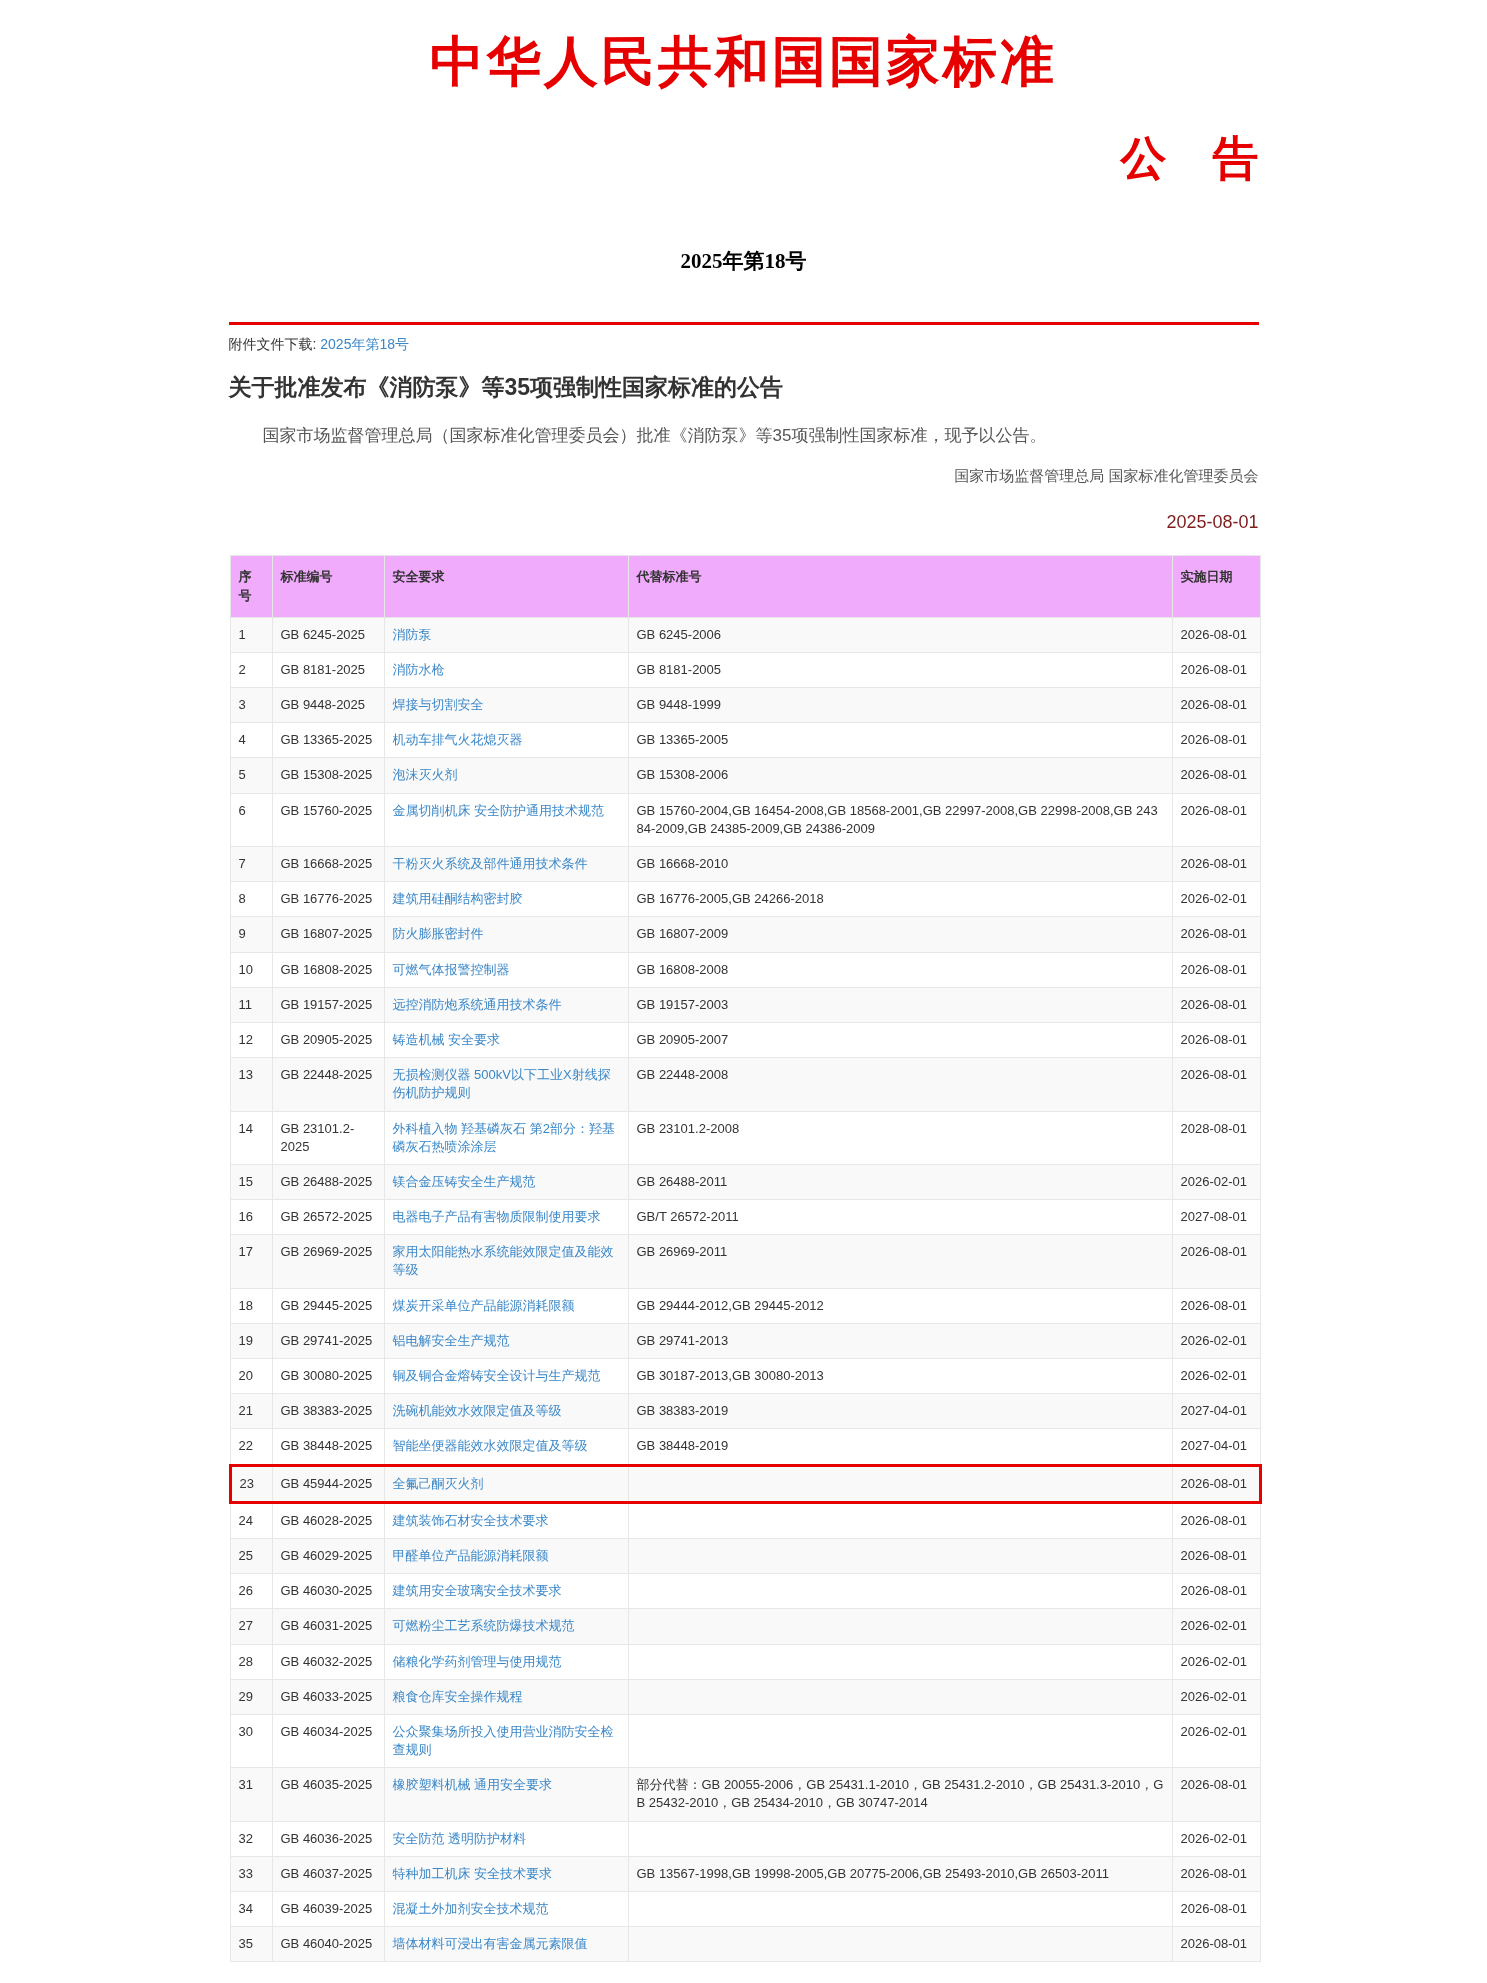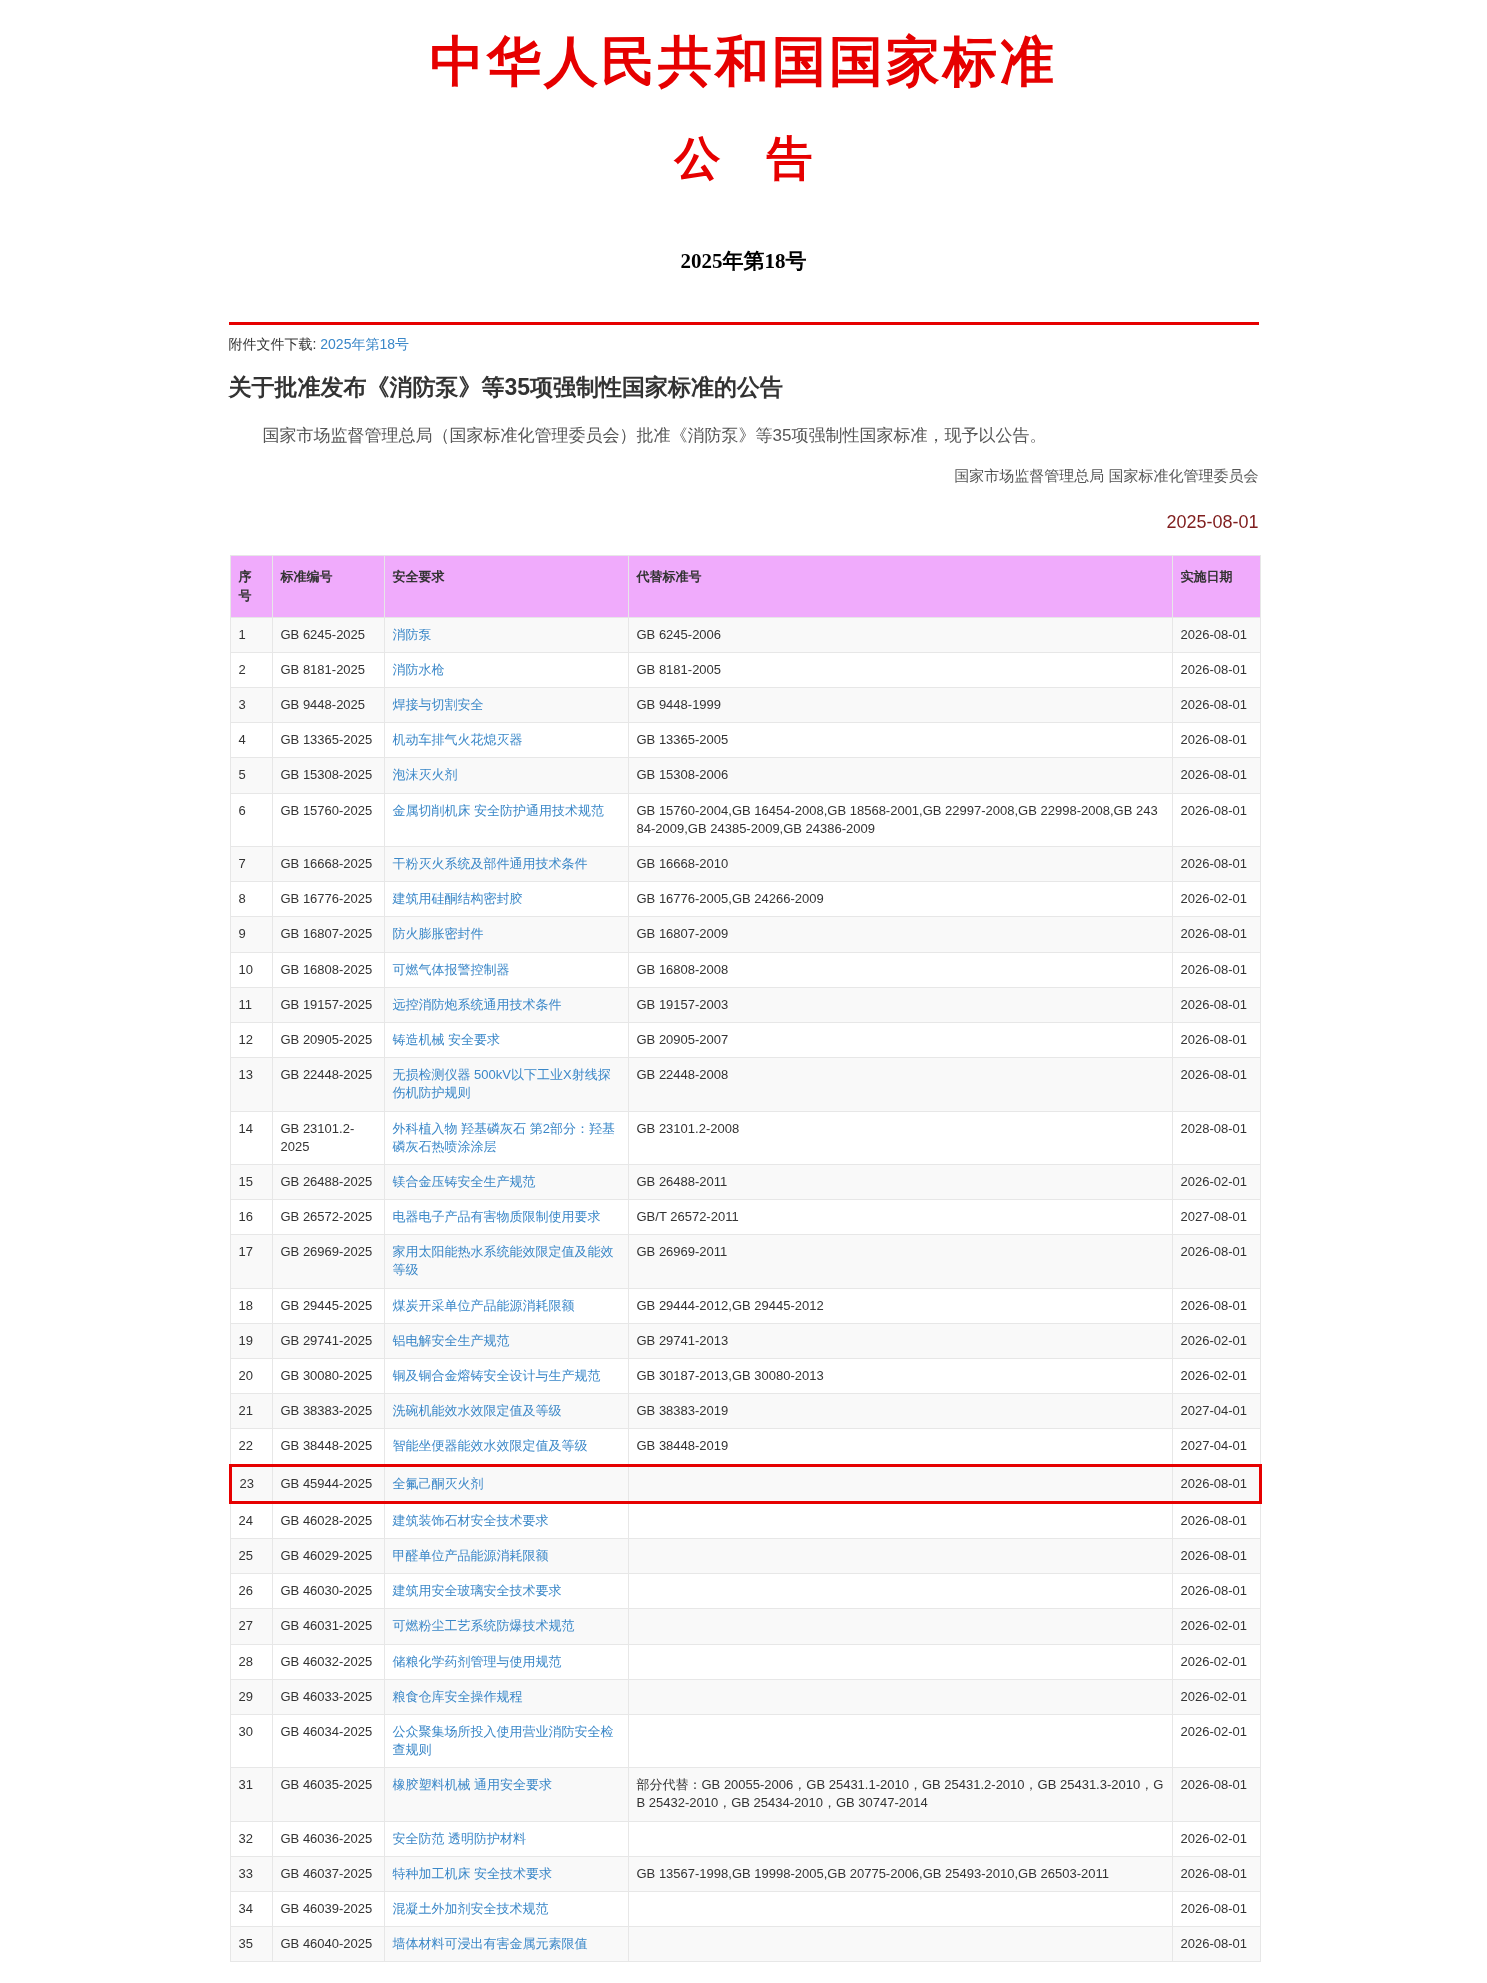--- a/index.html
+++ b/index.html
@@ -21,21 +21,21 @@
     text-align:center;
     color:var(--title_red);
     font-family:"Liberation Serif","DejaVu Serif",serif;
     font-weight:bold;
     font-size:54px;
     line-height:1.2;
     letter-spacing:3px;
   }
   .doc-subtitle{
     margin-top:36px;
-    text-align:center;
+    text-align:right;
     color:var(--title_red);
     font-family:"Liberation Serif","DejaVu Serif",serif;
     font-weight:bold;
     font-size:46px;
     line-height:1.2;
   }
   .issue-no{
     margin-top:62px;
     text-align:center;
     font-family:"Liberation Serif","DejaVu Serif",serif;
@@ -213,21 +213,21 @@
           <td class="cell-seq">7</td>
           <td class="cell-code">GB 16668-2025</td>
           <td class="cell-name"><a>干粉灭火系统及部件通用技术条件</a></td>
           <td class="cell-replaced">GB 16668-2010</td>
           <td class="cell-date">2026-08-01</td>
         </tr>
         <tr>
           <td class="cell-seq">8</td>
           <td class="cell-code">GB 16776-2025</td>
           <td class="cell-name"><a>建筑用硅酮结构密封胶</a></td>
-          <td class="cell-replaced">GB 16776-2005,GB 24266-2009</td>
+          <td class="cell-replaced">GB 16776-2005,GB 24266-2018</td>
           <td class="cell-date">2026-02-01</td>
         </tr>
         <tr>
           <td class="cell-seq">9</td>
           <td class="cell-code">GB 16807-2025</td>
           <td class="cell-name"><a>防火膨胀密封件</a></td>
           <td class="cell-replaced">GB 16807-2009</td>
           <td class="cell-date">2026-08-01</td>
         </tr>
         <tr>

